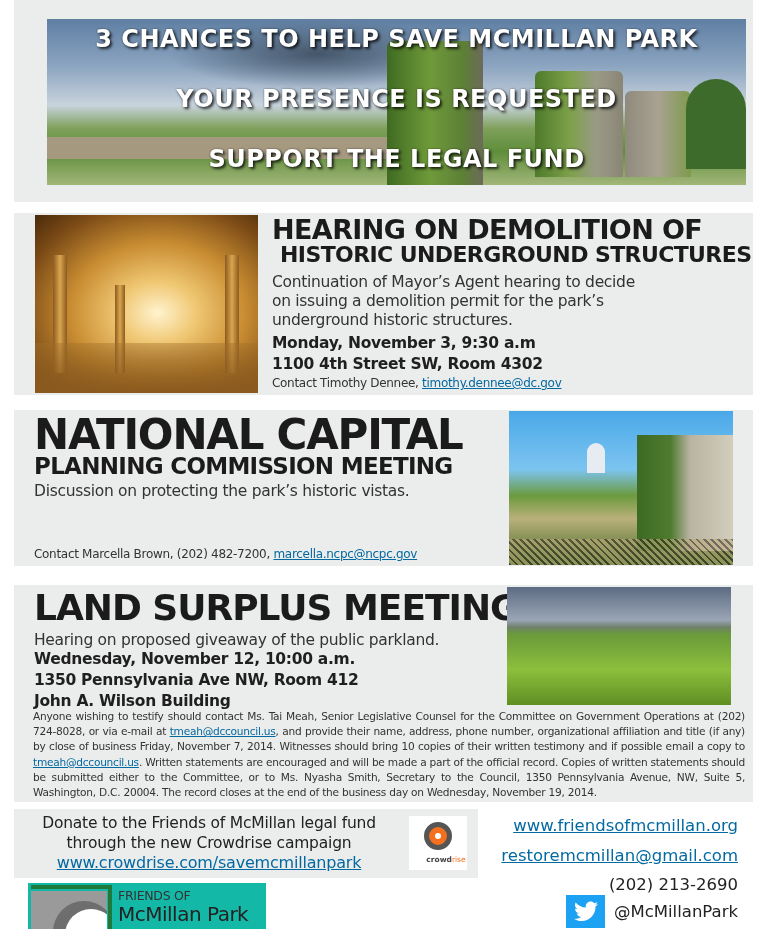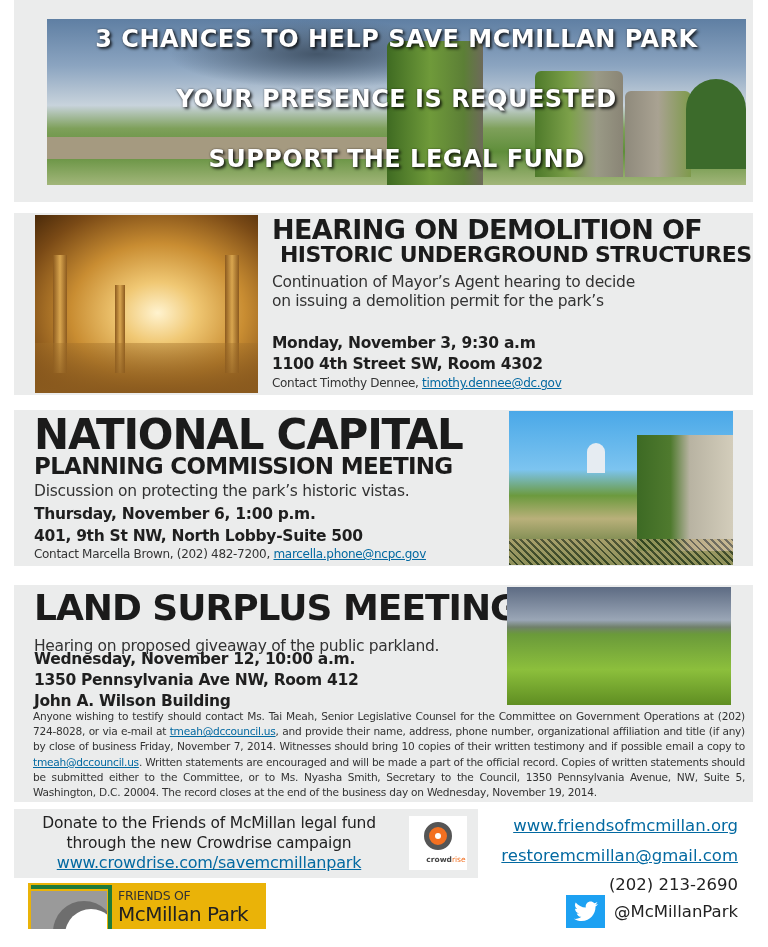--- a/index.html
+++ b/index.html
@@ -64,21 +64,21 @@
     position:absolute; left: 495px; top: 1px; width: 224px; height: 154px; overflow:hidden;
     background: linear-gradient(180deg, #4aa8e8 0%, #7cc4f0 38%, #6c9a3e 55%, #b9b07a 70%, #44692a 100%);
   }
   .img-capitol .dome { position:absolute; left: 78px; top: 32px; width: 18px; height: 30px; background: #e6ecf2; border-radius: 9px 9px 0 0; }
   .img-capitol .silo { position:absolute; left: 128px; top: 24px; width: 96px; height: 116px; background: linear-gradient(90deg,#3d6a24 0%,#4f7a2e 35%,#b8b3a2 55%,#d3cdbb 100%); }
   .img-capitol .fence { position:absolute; left: 0; right: 0; bottom: 0; height: 26px; background: repeating-linear-gradient(45deg, rgba(40,40,30,0.55) 0 2px, rgba(190,170,120,0.6) 2px 5px); }
 
   
   #p4 { left: 14px; top: 585px; width: 739px; height: 217px; }
   #p4 .h1 { position:absolute; left: 20px; top: 5px; font-size: 36px; letter-spacing: -1px; }
-  #p4 .desc { position:absolute; left: 20px; top: 52px; font-size: 15.5px; letter-spacing: -0.3px; }
+  #p4 .desc { position:absolute; left: 20px; top: 46px; font-size: 15.5px; letter-spacing: -0.3px; }
   #p4 .when1 { position:absolute; left: 20px; top: 65px; font-size: 15.5px; }
   #p4 .when2 { position:absolute; left: 20px; top: 86px; font-size: 15.5px; }
   #p4 .when3 { position:absolute; left: 20px; top: 107px; font-size: 15.5px; }
   .img-field {
     position:absolute; left: 493px; top: 2px; width: 224px; height: 118px; overflow:hidden;
     background: linear-gradient(180deg, #5d6b83 0%, #9aa6b6 28%, #70806a 34%, #6a9a3a 40%, #8cbf3c 70%, #5f8e22 100%);
   }
   .body-text {
     position:absolute; left: 19px; top: 124px; width: 712px;
     font-family: "DejaVu Sans", sans-serif; font-size: 10.6px; line-height: 15.2px; color: #333;
@@ -90,21 +90,21 @@
   .donate-lines { position:absolute; left: 0; top: 4px; width: 390px; text-align: center; font-family: "DejaVu Sans", sans-serif; }
   .donate-lines .d1, .donate-lines .d2 { display:block; font-size: 15.5px; line-height: 20px; color: #222; letter-spacing: -0.2px; }
   .donate-lines .d3 { display:block; font-size: 16px; line-height: 20px; letter-spacing: -0.2px; }
   .crowdrise { position:absolute; left: 395px; top: 7px; width: 58px; height: 54px; background: #fff; }
   .crowdrise .ring { position:absolute; left: 15px; top: 6px; width: 28px; height: 28px; border-radius: 50%; border: 5px solid #555; background: #f37021; }
   .crowdrise .ring::after { content:""; position:absolute; left: 6px; top: 6px; width: 6px; height: 6px; border-radius: 50%; background:#fff; }
   .crowdrise .word { position:absolute; left: 8px; top: 39px; width: 58px; text-align:center; font-size: 7.5px; color:#444; font-family: "DejaVu Sans", sans-serif; }
   .crowdrise .word span { color:#f37021; }
 
   
-  .logo { position:absolute; left: 28px; top: 883px; width: 238px; height: 46px; background:#eab308; }
+  .logo { position:absolute; left: 28px; top: 883px; width: 238px; height: 46px; background:#14b8a6; }
   .logo .gbar { position:absolute; left: 3px; top: 2px; width: 80px; height: 4px; background: #1e7a3a; }
   .logo .gv { position:absolute; left: 80px; top: 2px; width: 4px; height: 44px; background: #1e7a3a; }
   .logo .box { position:absolute; left: 3px; top: 8px; width: 76px; height: 38px; background: #9a9a9a; overflow:hidden; }
   .logo .box .arch1 { position:absolute; left: 22px; top: 10px; width: 62px; height: 62px; border-radius: 50%; background: #6e6e6e; }
   .logo .box .arch2 { position:absolute; left: 34px; top: 18px; width: 52px; height: 52px; border-radius: 50%; background: #ffffff; }
   .logo .t1 { position:absolute; left: 90px; top: 5px; font-size: 12.5px; color: #333; font-family: "DejaVu Sans", sans-serif; letter-spacing: -0.3px; }
   .logo .t2 { position:absolute; left: 90px; top: 19px; font-size: 20px; color: #222; font-family: "DejaVu Sans", sans-serif; letter-spacing: -0.5px; }
 
   
   .rc { position:absolute; right: 30px; text-align: right; font-family: "DejaVu Sans", sans-serif; white-space: nowrap; }
@@ -138,34 +138,33 @@
     <div class="col" style="left:80px;top:70px;width:10px"></div>
     <div class="col" style="left:190px"></div>
     <div class="floor"></div>
   </div>
   <div class="p2-text">
     <div class="h-big h1">HEARING ON DEMOLITION OF</div>
     <div class="h-big h2">HISTORIC UNDERGROUND STRUCTURES</div>
     <div class="desc">
       <div>Continuation of Mayor’s Agent hearing to decide</div>
       <div>on issuing a demolition permit for the park’s</div>
+      <div>underground historic structures.</div>
     </div>
     <div class="when when1">Monday, November 3, 9:30 a.m</div>
     <div class="when when2">1100 4th Street SW, Room 4302</div>
     <div class="contact"><span>Contact Timothy Dennee, </span><a class="link">timothy.dennee@dc.gov</a></div>
   </div>
 </div>
 
 <div class="panel" id="p3">
   <div class="h-big h1">NATIONAL CAPITAL</div>
   <div class="h-big h2">PLANNING COMMISSION MEETING</div>
   <div class="desc">Discussion on protecting the park’s historic vistas.</div>
-  <div class="when when1">Thursday, November 6, 1:00 p.m.</div>
-  <div class="when when2">401, 9th St NW, North Lobby-Suite 500</div>
-  <div class="contact"><span>Contact Marcella Brown, (202) 482-7200, </span><a class="link">marcella.phone@ncpc.gov</a></div>
+  <div class="contact"><span>Contact Marcella Brown, (202) 482-7200, </span><a class="link">marcella.ncpc@ncpc.gov</a></div>
   <div class="img-capitol">
     <div class="dome"></div>
     <div class="silo"></div>
     <div class="fence"></div>
   </div>
 </div>
 
 <div class="panel" id="p4">
   <div class="h-big h1">LAND SURPLUS MEETING</div>
   <div class="desc">Hearing on proposed giveaway of the public parkland.</div>

